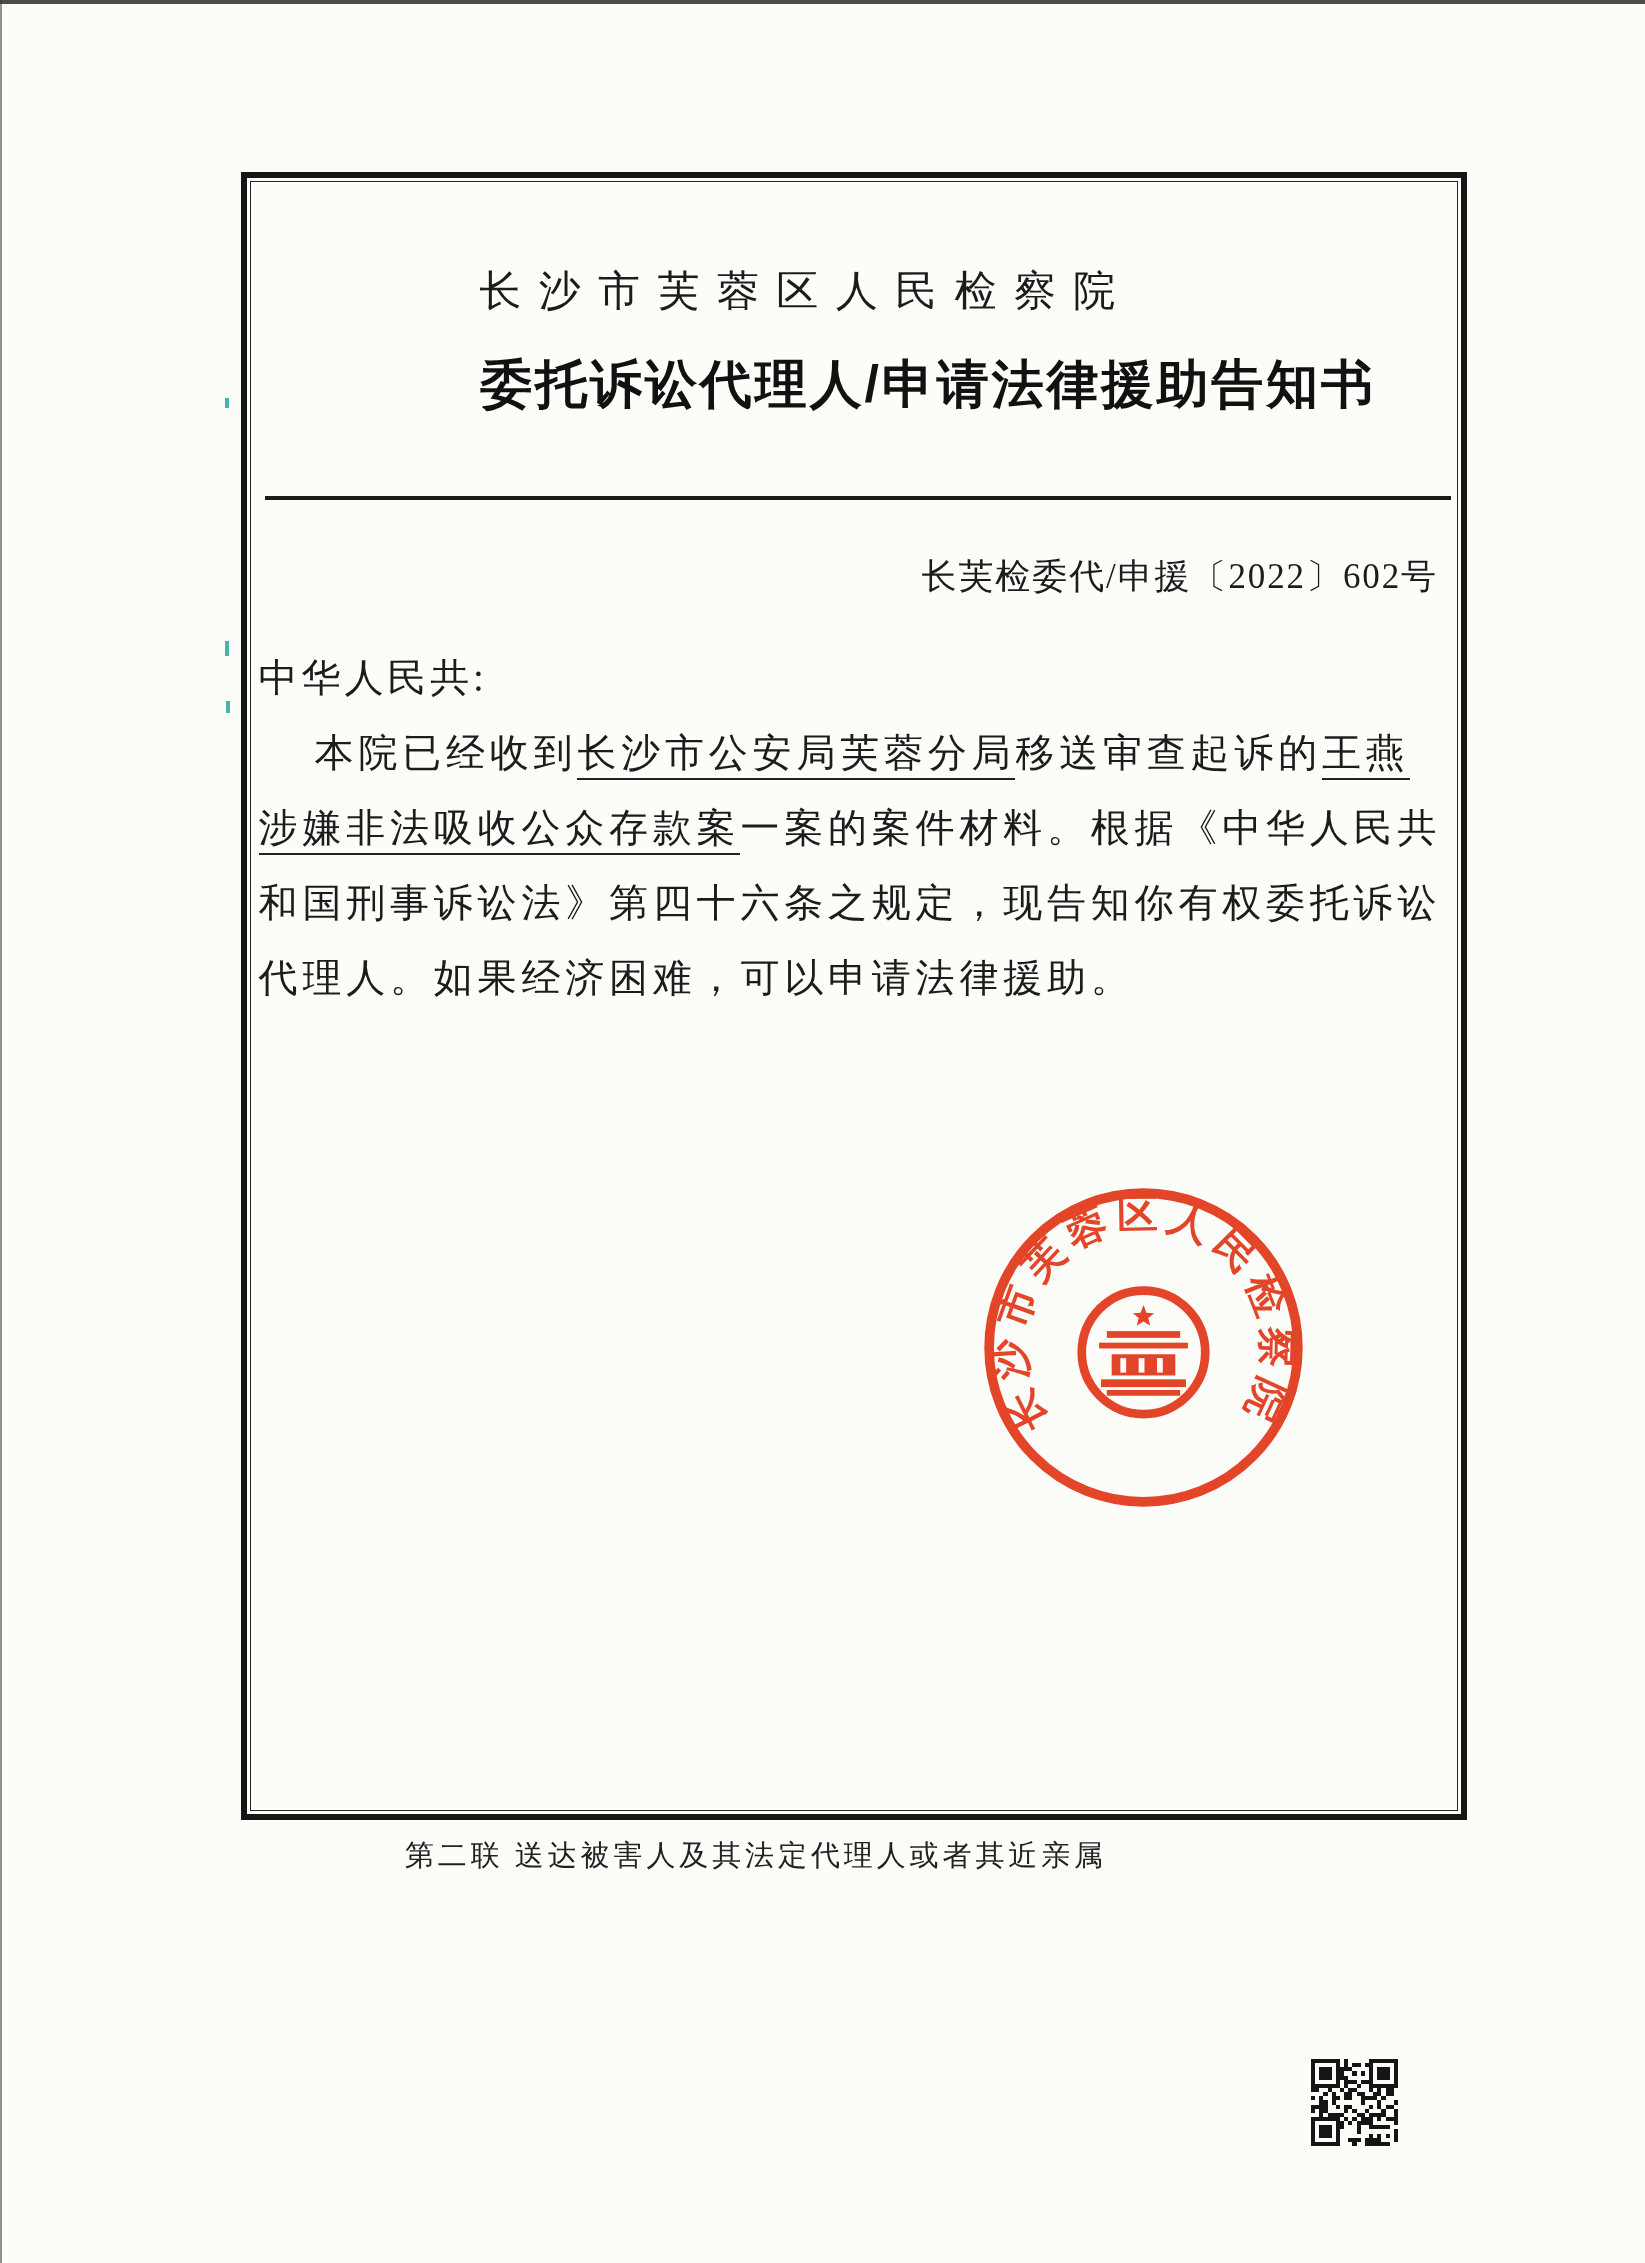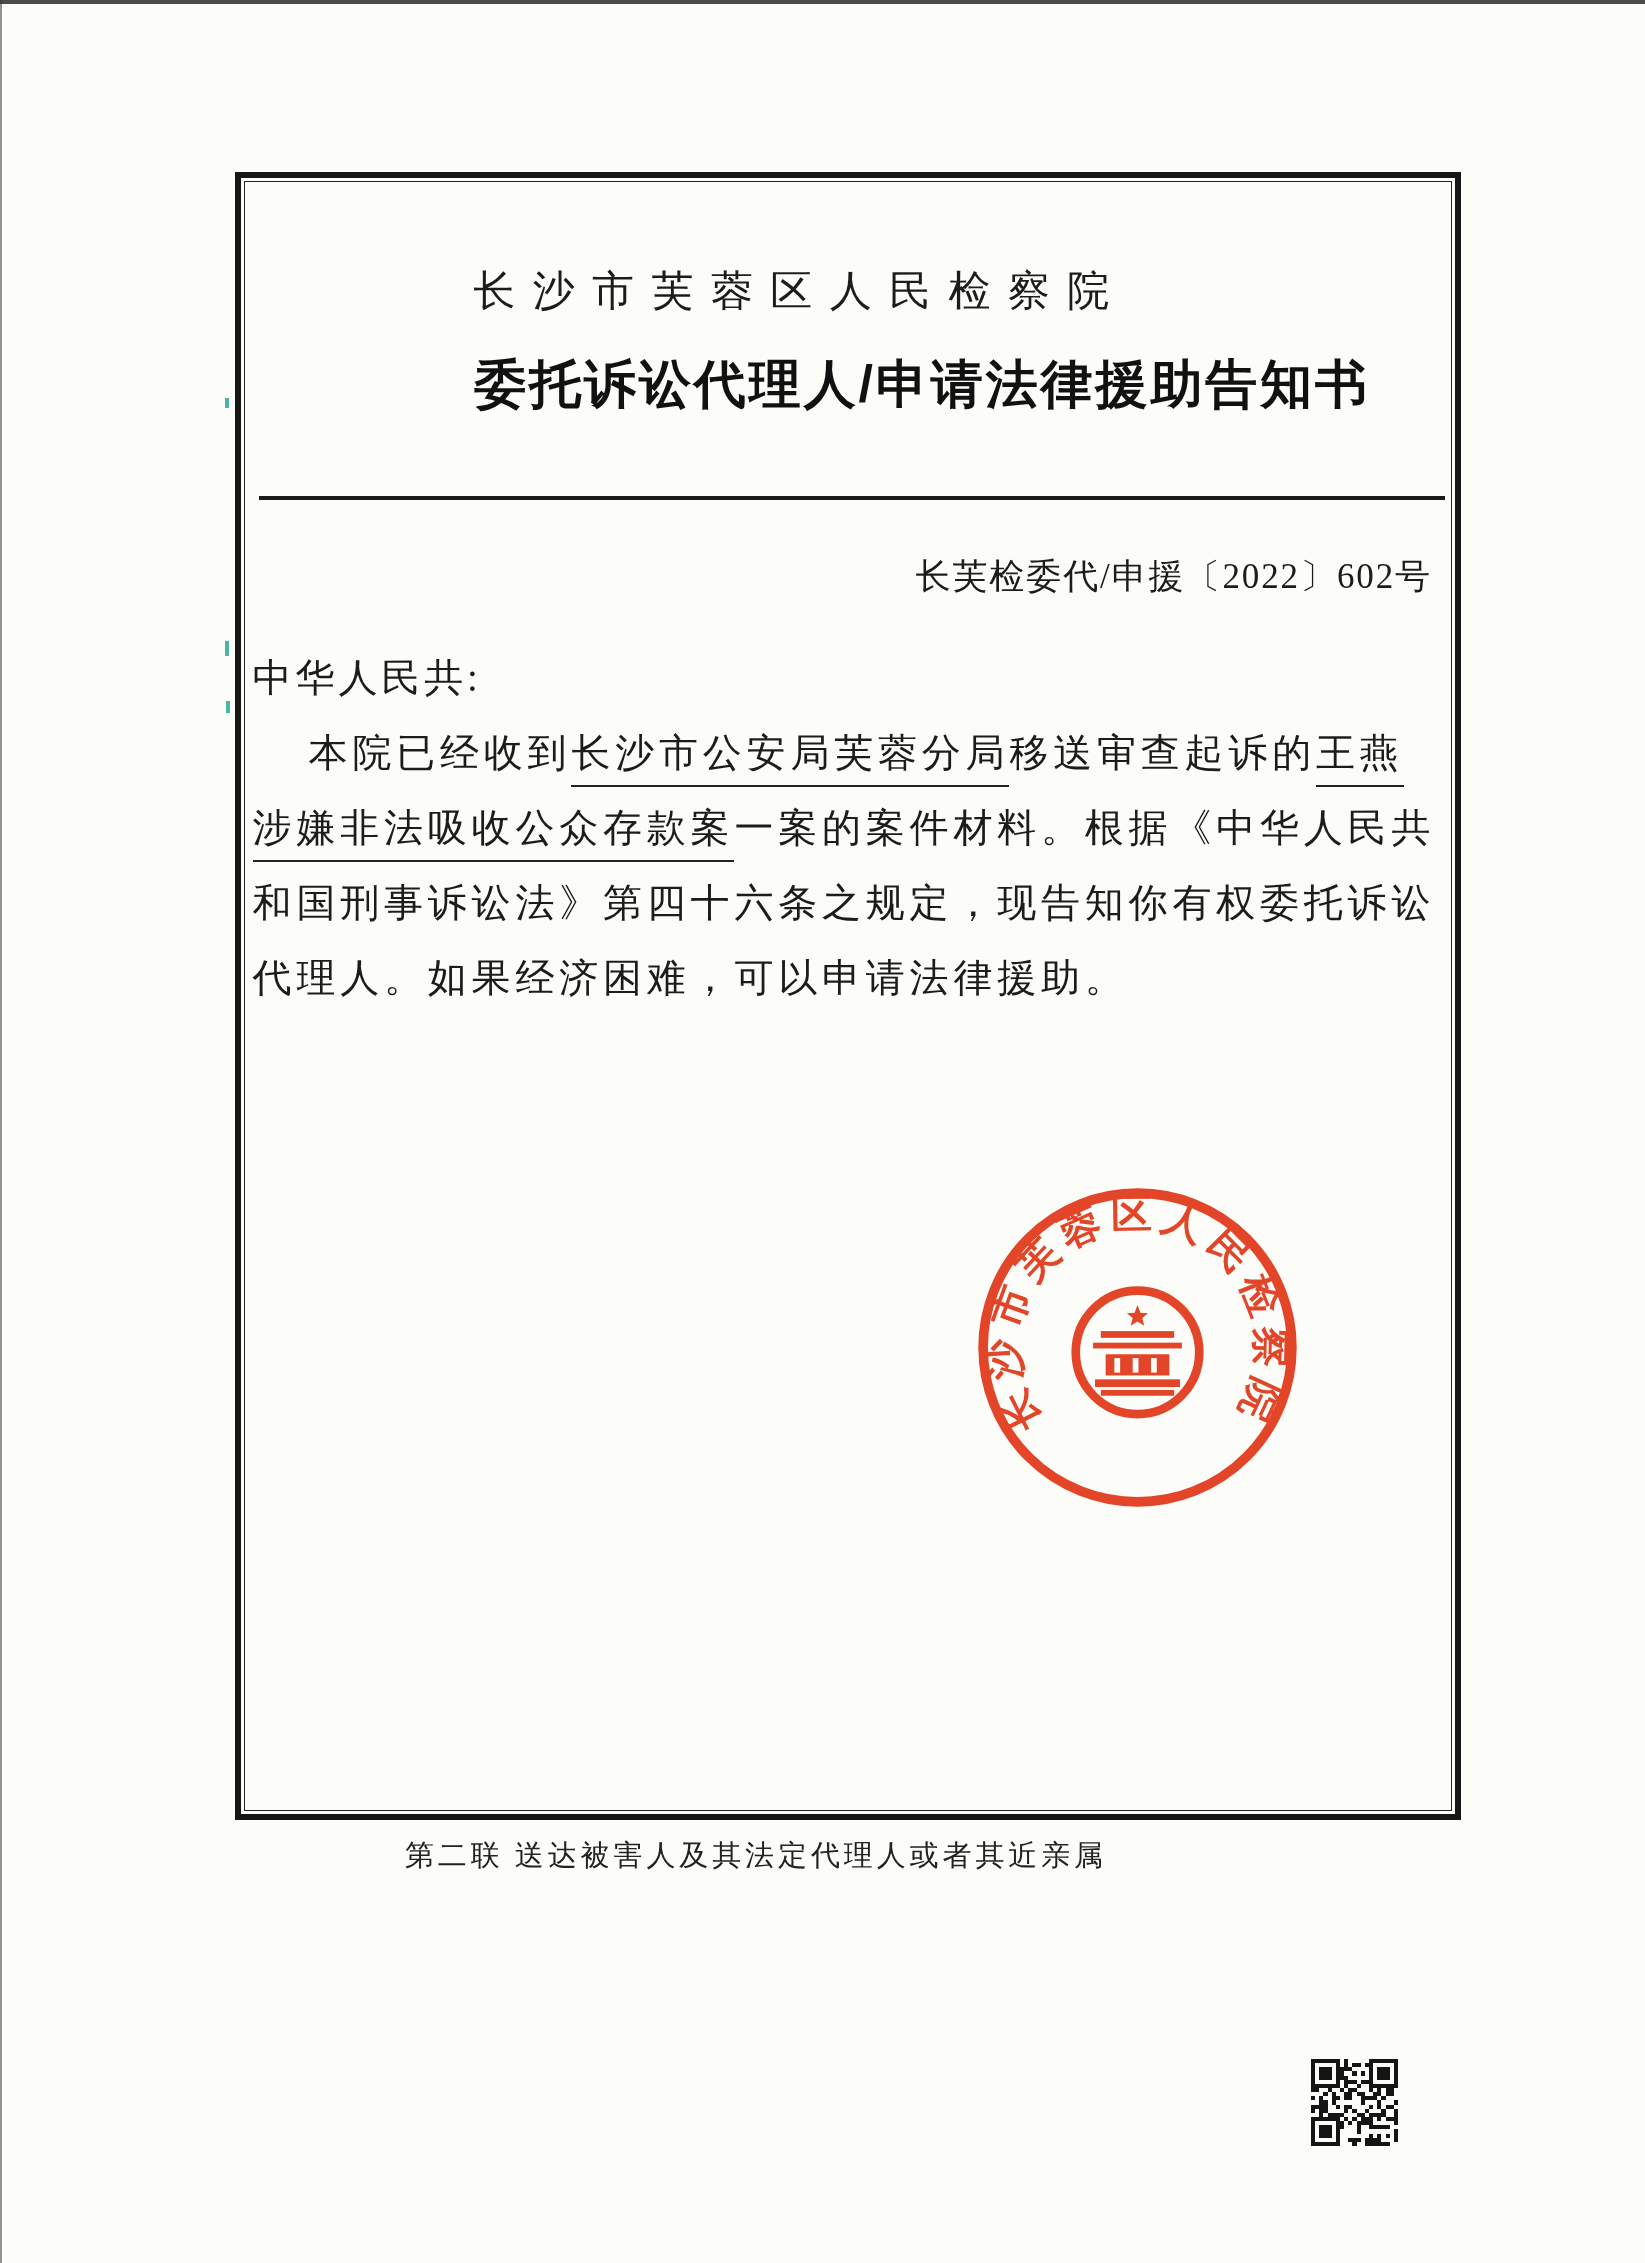--- a/index.html
+++ b/index.html
@@ -3,38 +3,38 @@
 <meta charset="utf-8">
 <style>
   html,body{margin:0;padding:0;background:#ffffff;}
   .page{
     position:relative;width:1645px;height:2263px;background:#fcfcf9;overflow:hidden;
     font-family:"Liberation Serif","DejaVu Serif",serif;color:#1c1c1c;
   }
   .scan-edge-top{position:absolute;left:0;top:0;width:1645px;height:3.9px;background:#2b2b2b;opacity:.85;}
   .scan-edge-left{position:absolute;left:0;top:0;width:1.9px;height:2263px;background:#3a3a3a;opacity:.55;}
   .scan-dash{position:absolute;width:3.9px;background:#1ba393;opacity:.8;}
-  .frame{position:absolute;left:235px;top:172px;width:1226px;height:1648px;border:6.8px solid #161616;box-sizing:border-box;}
+  .frame{position:absolute;left:241px;top:172px;width:1226px;height:1648px;border:6.8px solid #161616;box-sizing:border-box;}
   .frame-inner{position:absolute;inset:2.9px;border:1.9px solid #242424;}
   .org-name{
     position:absolute;left:0;top:85px;width:100%;text-align:center;transform:translateX(-48px);
     font-size:42px;letter-spacing:17.4px;white-space:nowrap;
   }
   .doc-title{
     position:absolute;left:0;top:172px;width:100%;text-align:right;transform:translateX(-85px);
     font-family:"Liberation Sans","DejaVu Sans",sans-serif;font-weight:700;
     font-size:52px;letter-spacing:2.9px;white-space:nowrap;color:#111;
   }
   .divider-rule{position:absolute;left:18.3px;top:318px;width:1186px;height:3.9px;background:#1a1a1a;}
   .doc-number{position:absolute;right:23px;top:375px;font-size:35px;letter-spacing:1.9px;white-space:nowrap;}
   .salutation{position:absolute;left:11.6px;top:462px;font-size:39px;line-height:75px;letter-spacing:3.9px;}
   .body-paragraph{position:absolute;left:11.6px;top:537px;width:1184px;}
   .body-line{line-height:75px;font-size:39px;letter-spacing:4.8px;white-space:nowrap;}
   .body-line.indent{text-indent:56px;}
-  .body-line .u{border-bottom:2.9px solid #222;padding-bottom:11px;}
+  .body-line .u{border-bottom:2.9px solid #222;padding-bottom:4px;}
   .seal{position:absolute;left:718px;top:991px;width:357px;height:357px;z-index:1;opacity:.95;}
   .date-line{
     position:absolute;left:713px;top:1137px;z-index:2;font-size:37px;letter-spacing:3.9px;white-space:nowrap;color:#161616;
   }
   .footer-note{
     position:absolute;left:235px;top:1836px;width:1226px;text-align:center;transform:translateX(-92px);
     font-size:29px;letter-spacing:3.9px;color:#222;white-space:nowrap;
   }
   .qr{position:absolute;left:1311px;top:2059px;width:87px;height:87px;}
 </style>

